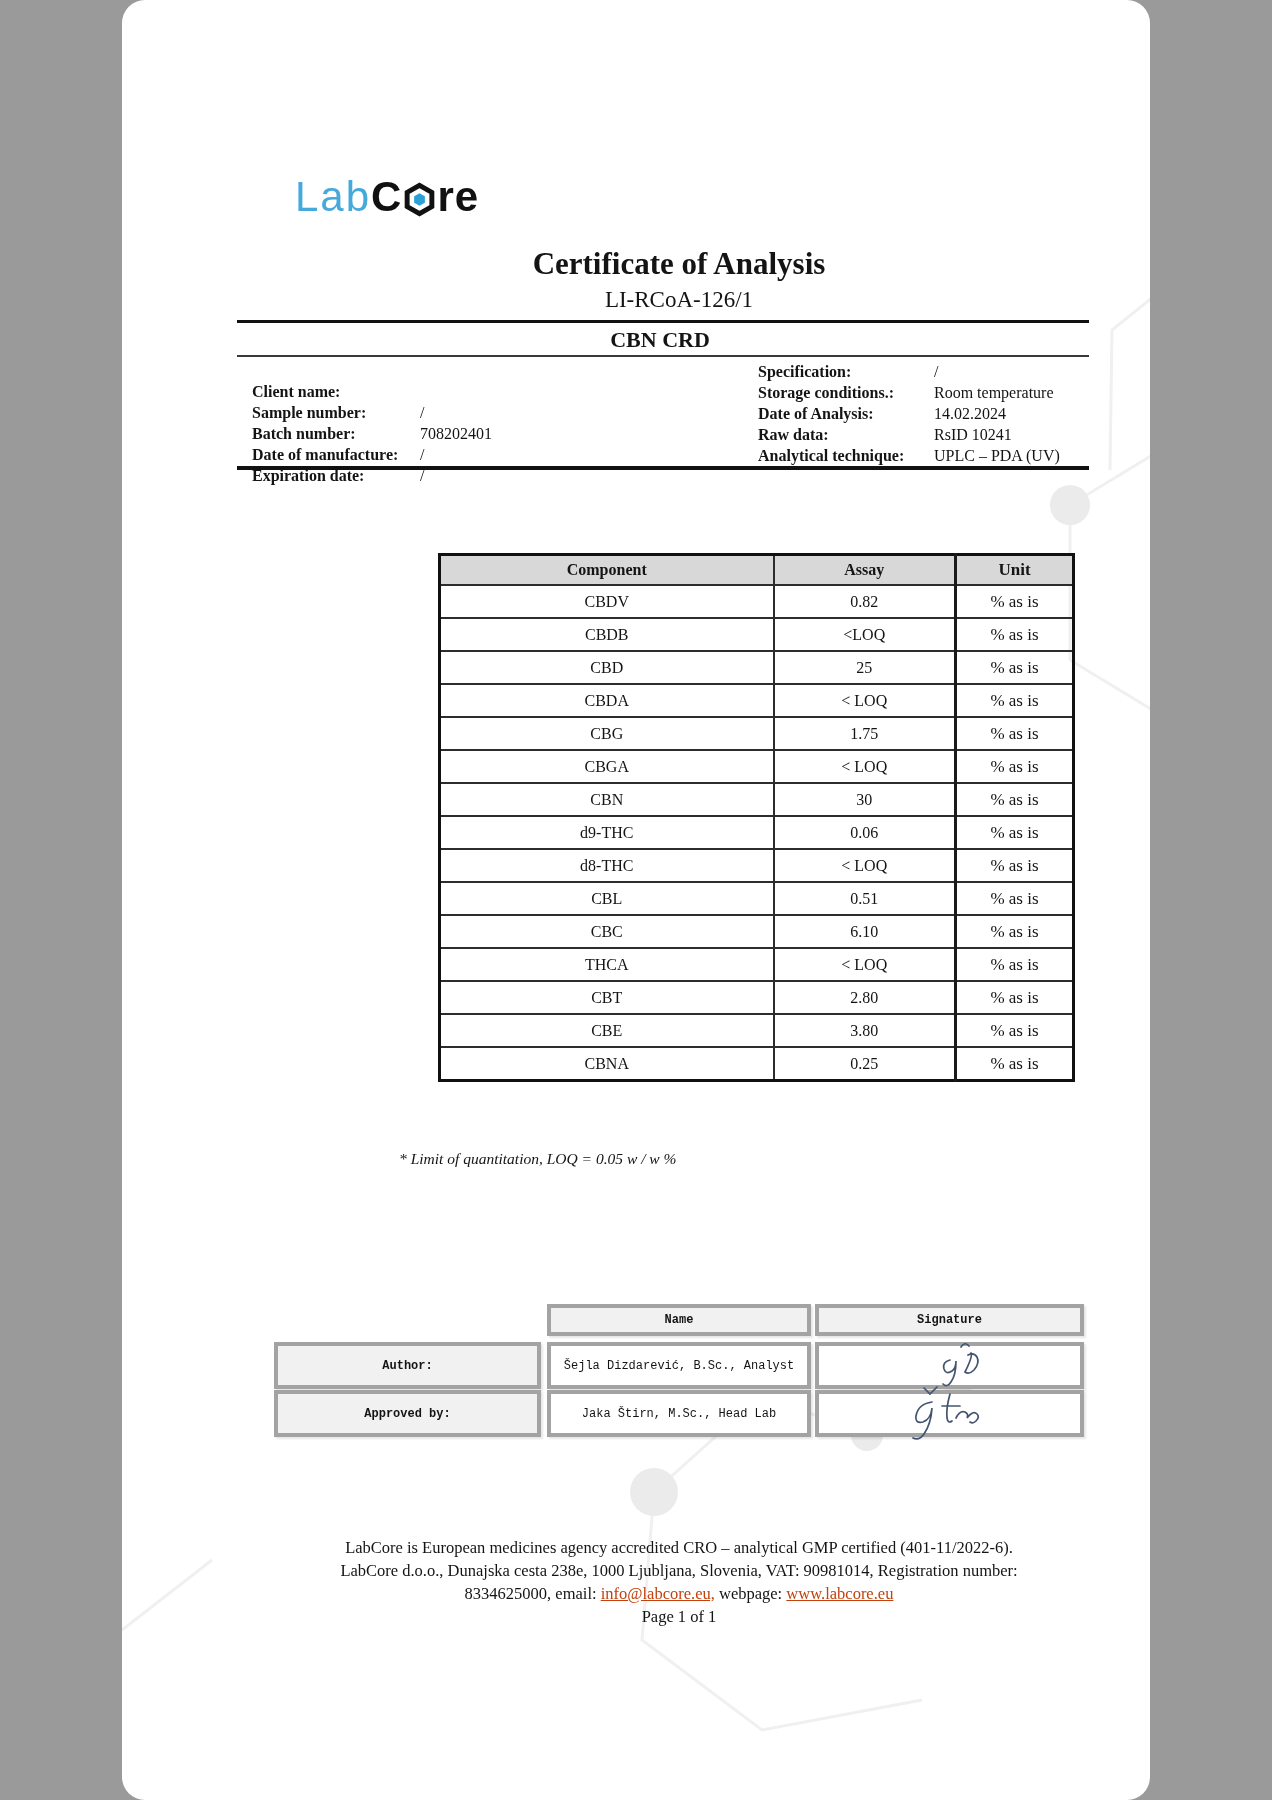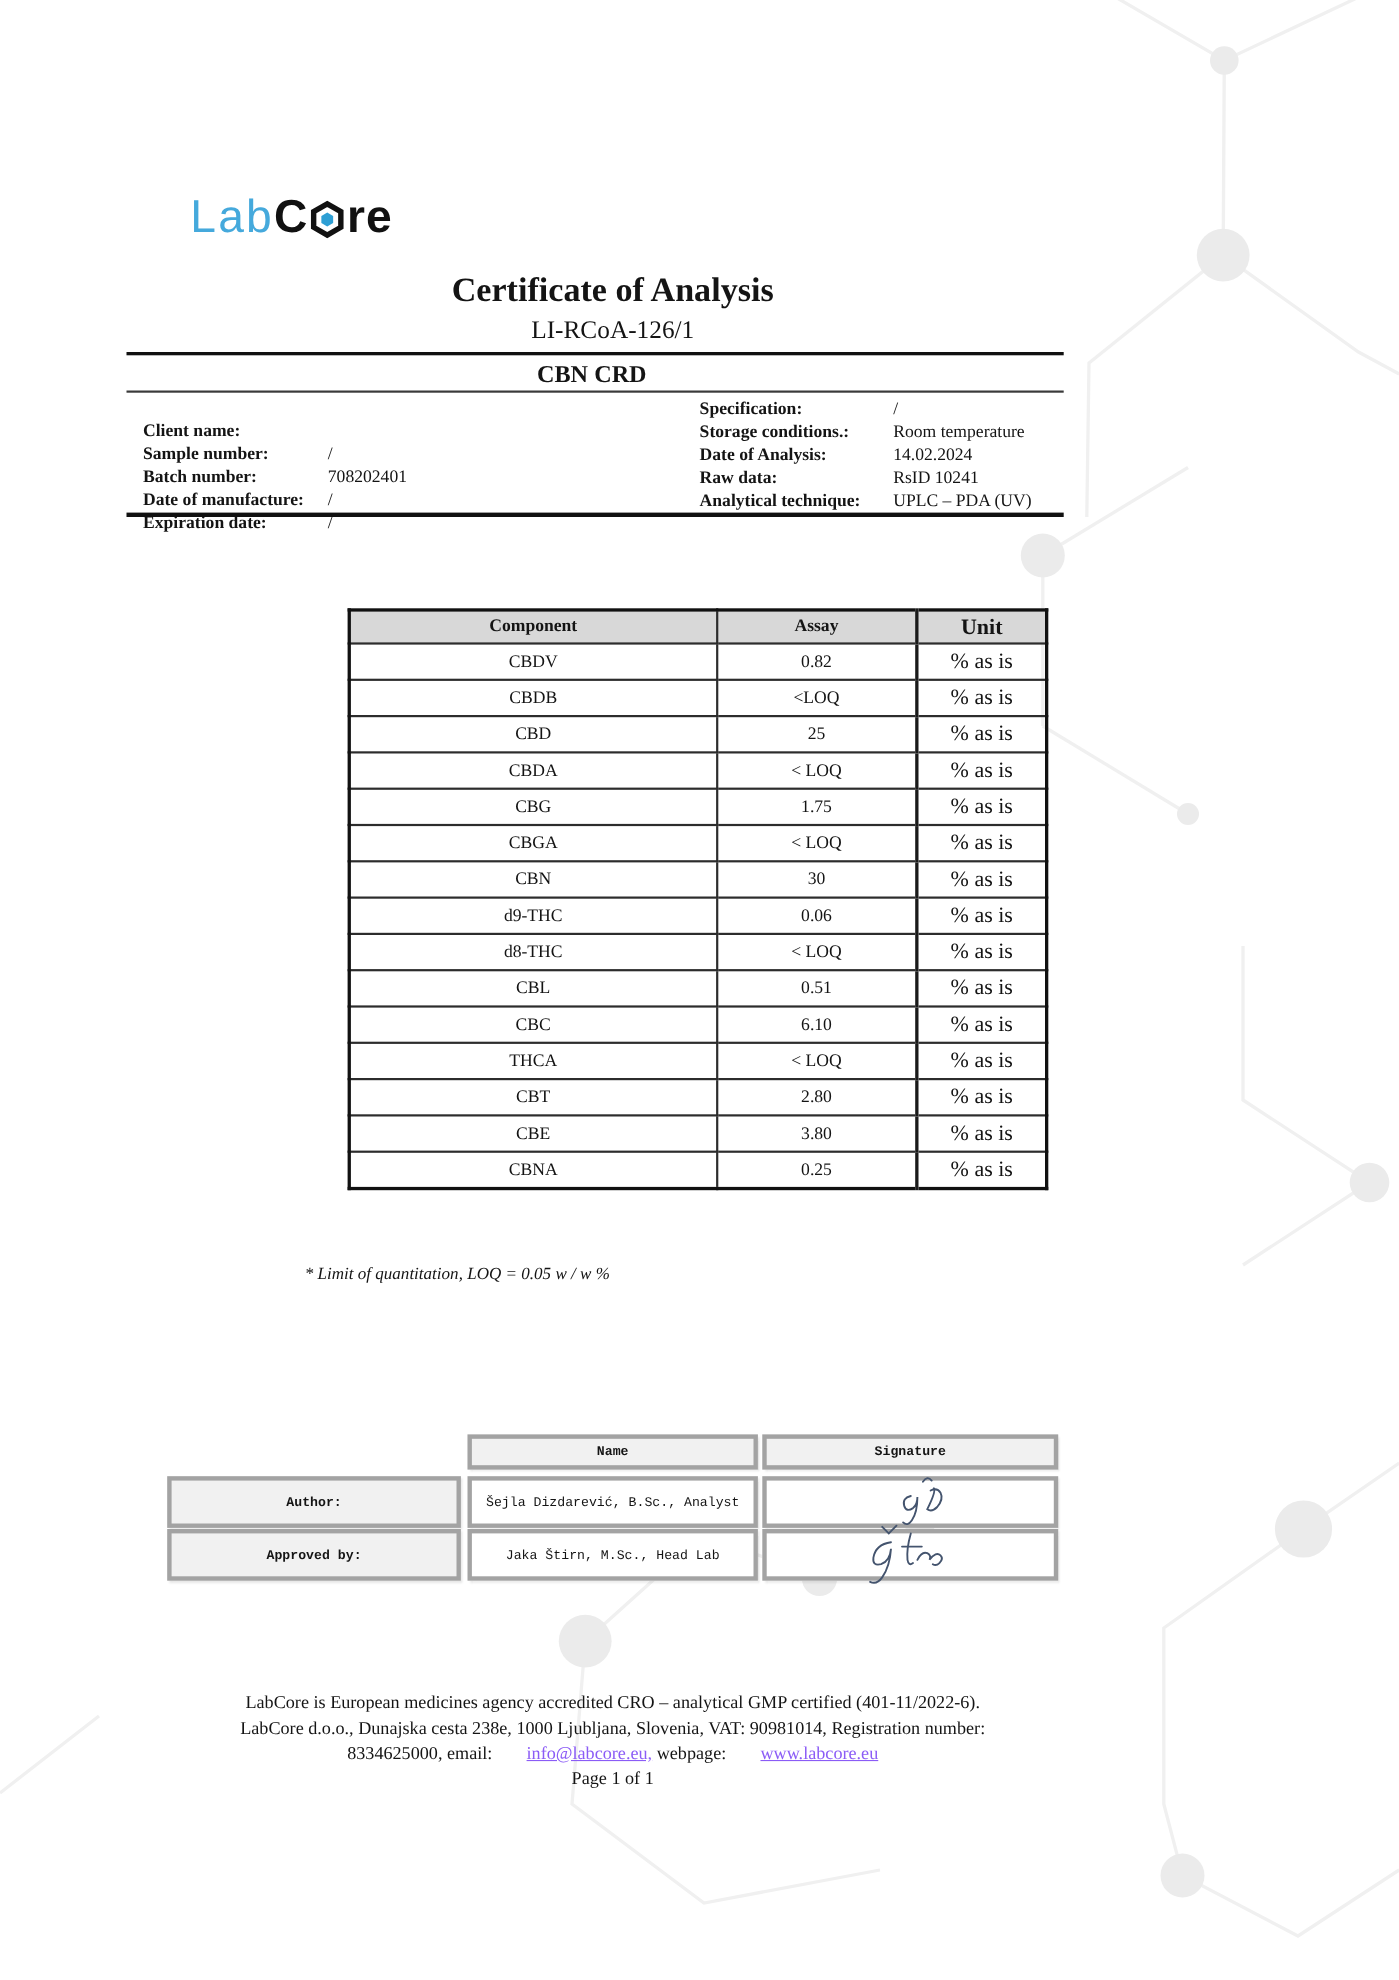--- a/index.html
+++ b/index.html
@@ -1,23 +1,24 @@
 <!DOCTYPE html>
 <html><head>
 <meta charset="utf-8">
 <style>
   html,body{margin:0;padding:0;background:#9a9a9a;}
   .page{
     position:relative;
-    width:1272px;height:1800px;
+    width:1028px;height:1800px;
     margin:0 auto;
     background:#ffffff;
     font-family:"Liberation Serif", serif;
     color:#141414;
     overflow:hidden;
+    border-radius:23px;
   }
   .bg-decor{position:absolute;left:0;top:0;width:1272px;height:1800px;pointer-events:none;}
 
   
   .logo{position:absolute;left:173px;top:176px;display:flex;align-items:flex-end;
         font-family:"Liberation Sans", sans-serif;line-height:1;}
   .logo .lab{font-size:42px;font-weight:300;color:#45a9dc;letter-spacing:2px;}
   .logo .core{font-size:42px;font-weight:700;color:#111;letter-spacing:1px;}
   .logo .hex{margin:0 1px 1px 1px;}
 
@@ -44,36 +45,36 @@
   .info-value{flex:1;}
 
   
   table.assay{position:absolute;left:316px;top:553px;border-collapse:collapse;
         font-size:16px;table-layout:fixed;}
   table.assay{border:3px solid #111;padding-left:20px;}
   table.assay th, table.assay td{
         border:2px solid #2c2c2c;text-align:center;padding:0;font-weight:400;}
   table.assay th{background:#d8d8d8;height:28px;font-weight:700;font-size:16px;}
   table.assay td{height:31px;}
-  table.assay th:last-child, table.assay td:last-child{border-left:3px solid #1a1a1a;font-size:20px;}
+  table.assay th:last-child, table.assay td:last-child{border-left:3px solid #1a1a1a;font-size:17px;}
   .footnote{position:absolute;left:277px;top:1150px;font-style:italic;font-size:15.5px;}
 
   
   .so-box{position:absolute;border:4px solid #a3a3a3;display:flex;align-items:center;
         justify-content:center;font-size:12px;background:#fff;
         box-shadow:2px 2px 2px rgba(0,0,0,0.10);font-family:Liberation Mono, monospace;}
   .so-header{background:#f1f1f1;font-weight:700;}
   .so-label{background:#f1f1f1;font-weight:700;}
   .so-sig{overflow:visible;}
   .sig-svg{position:absolute;}
 
   
   .footer{position:absolute;left:115px;top:1536px;width:884px;text-align:center;
         font-size:16.5px;line-height:23px;}
-  .footer a{color:#8b5cf6;text-decoration:underline;cursor:pointer;margin-left:27px;}
+  .footer a{color:#c2410c;text-decoration:underline;cursor:pointer;}
 </style>
 </head>
 <body>
 
 <div class="page">
 
   <svg class="bg-decor" viewBox="0 0 1272 1800" fill="none" xmlns="http://www.w3.org/2000/svg">
     <g stroke="#f0f0f0" stroke-width="3">
       <path d="M950 -40 L1113 55 L1272 -20"></path>
       <path d="M1113 55 L1112 232"></path>

